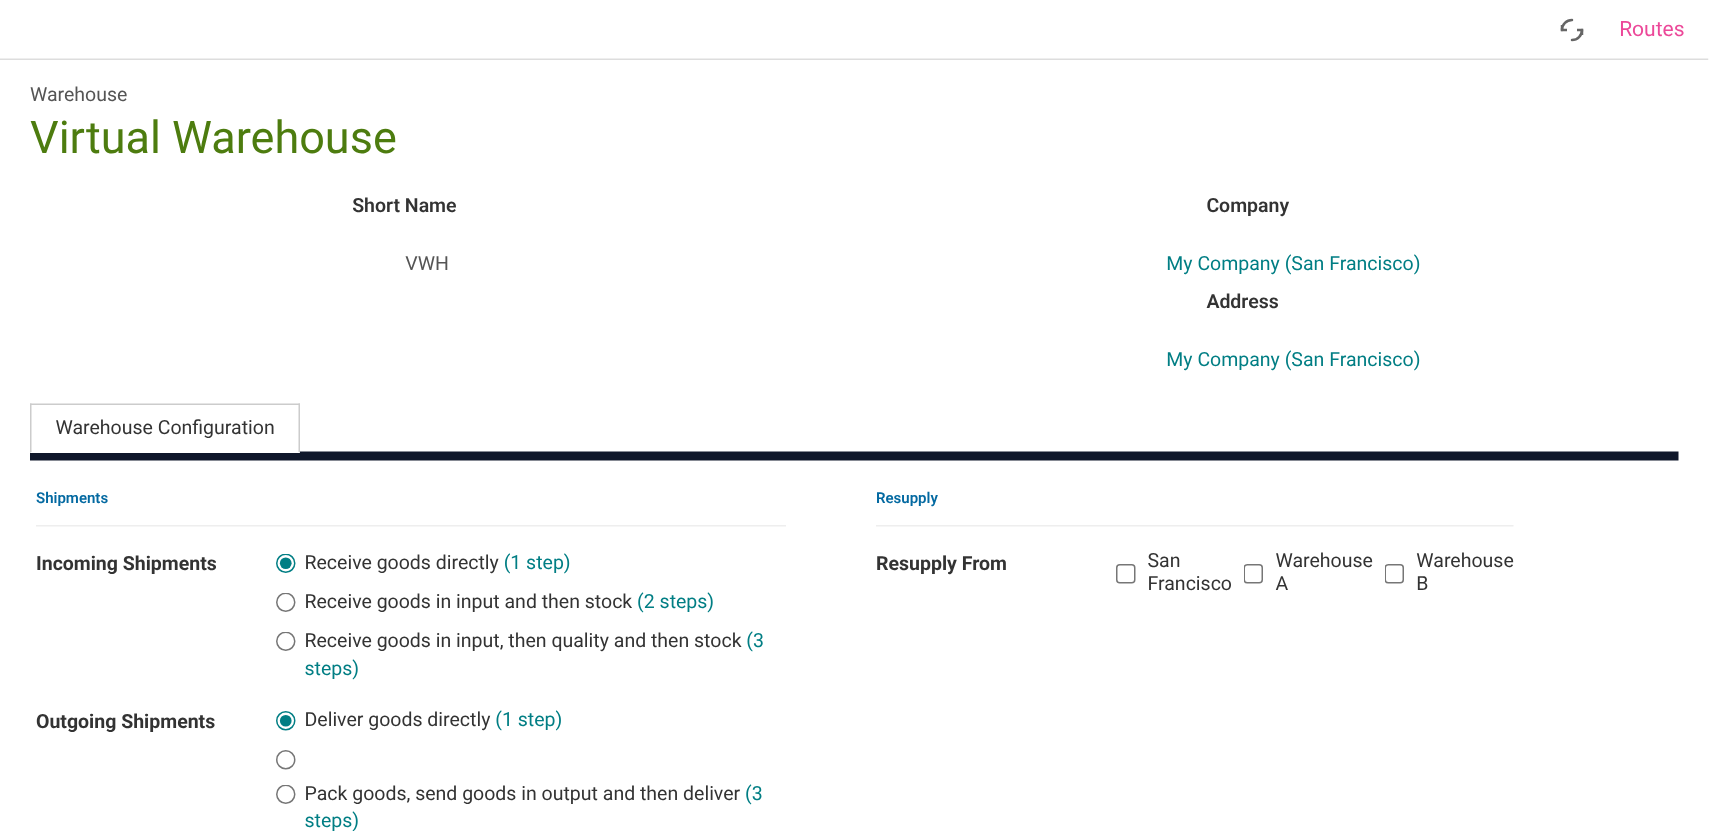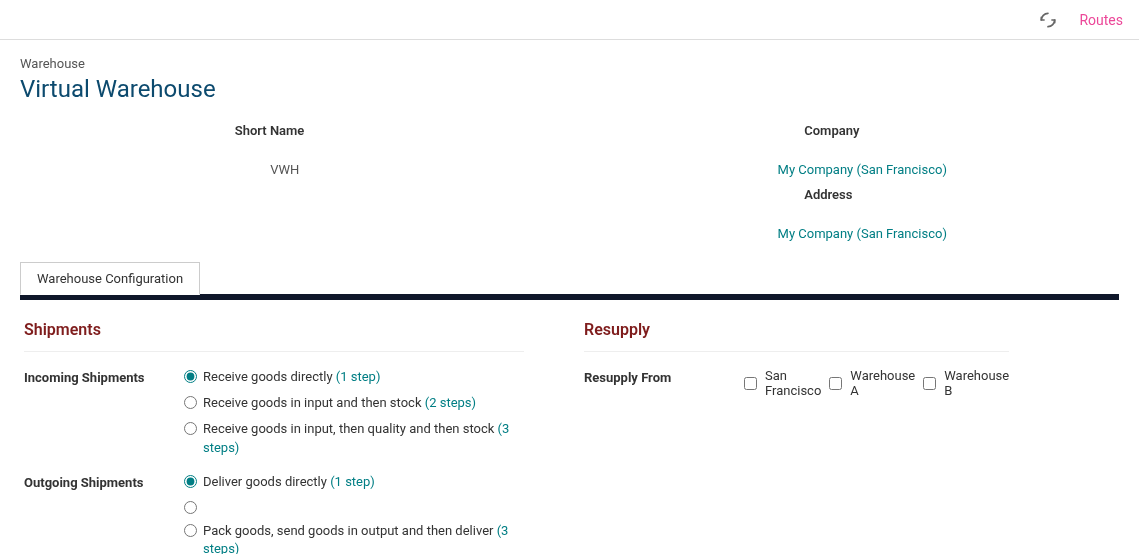--- a/index.html
+++ b/index.html
@@ -40,23 +40,23 @@
 
     
     .breadcrumb {
       font-size: 13px;
       color: #555;
       margin-bottom: 4px;
     }
 
     
     .page-title {
-      font-size: 24px;
+      font-size: 30px;
       font-weight: 400;
-      color: #0c4a6e;
+      color: #4d7c0f;
       margin-bottom: 20px;
     }
 
     
     .form-section {
       display: flex;
       gap: 40px;
       margin-bottom: 20px;
     }
     .form-left, .form-right {
@@ -113,23 +113,23 @@
       padding: 0 4px;
     }
     .config-left {
       flex: 0 0 500px;
     }
     .config-right {
       flex: 0 0 300px;
     }
 
     .section-header {
-      font-size: 16px;
+      font-size: 10px;
       font-weight: 600;
-      color: #7f1d1d;
+      color: #0369a1;
       margin-bottom: 12px;
       text-transform: none;
     }
 
     .shipment-group {
       display: flex;
       gap: 20px;
       margin-bottom: 16px;
     }
     .shipment-label {

